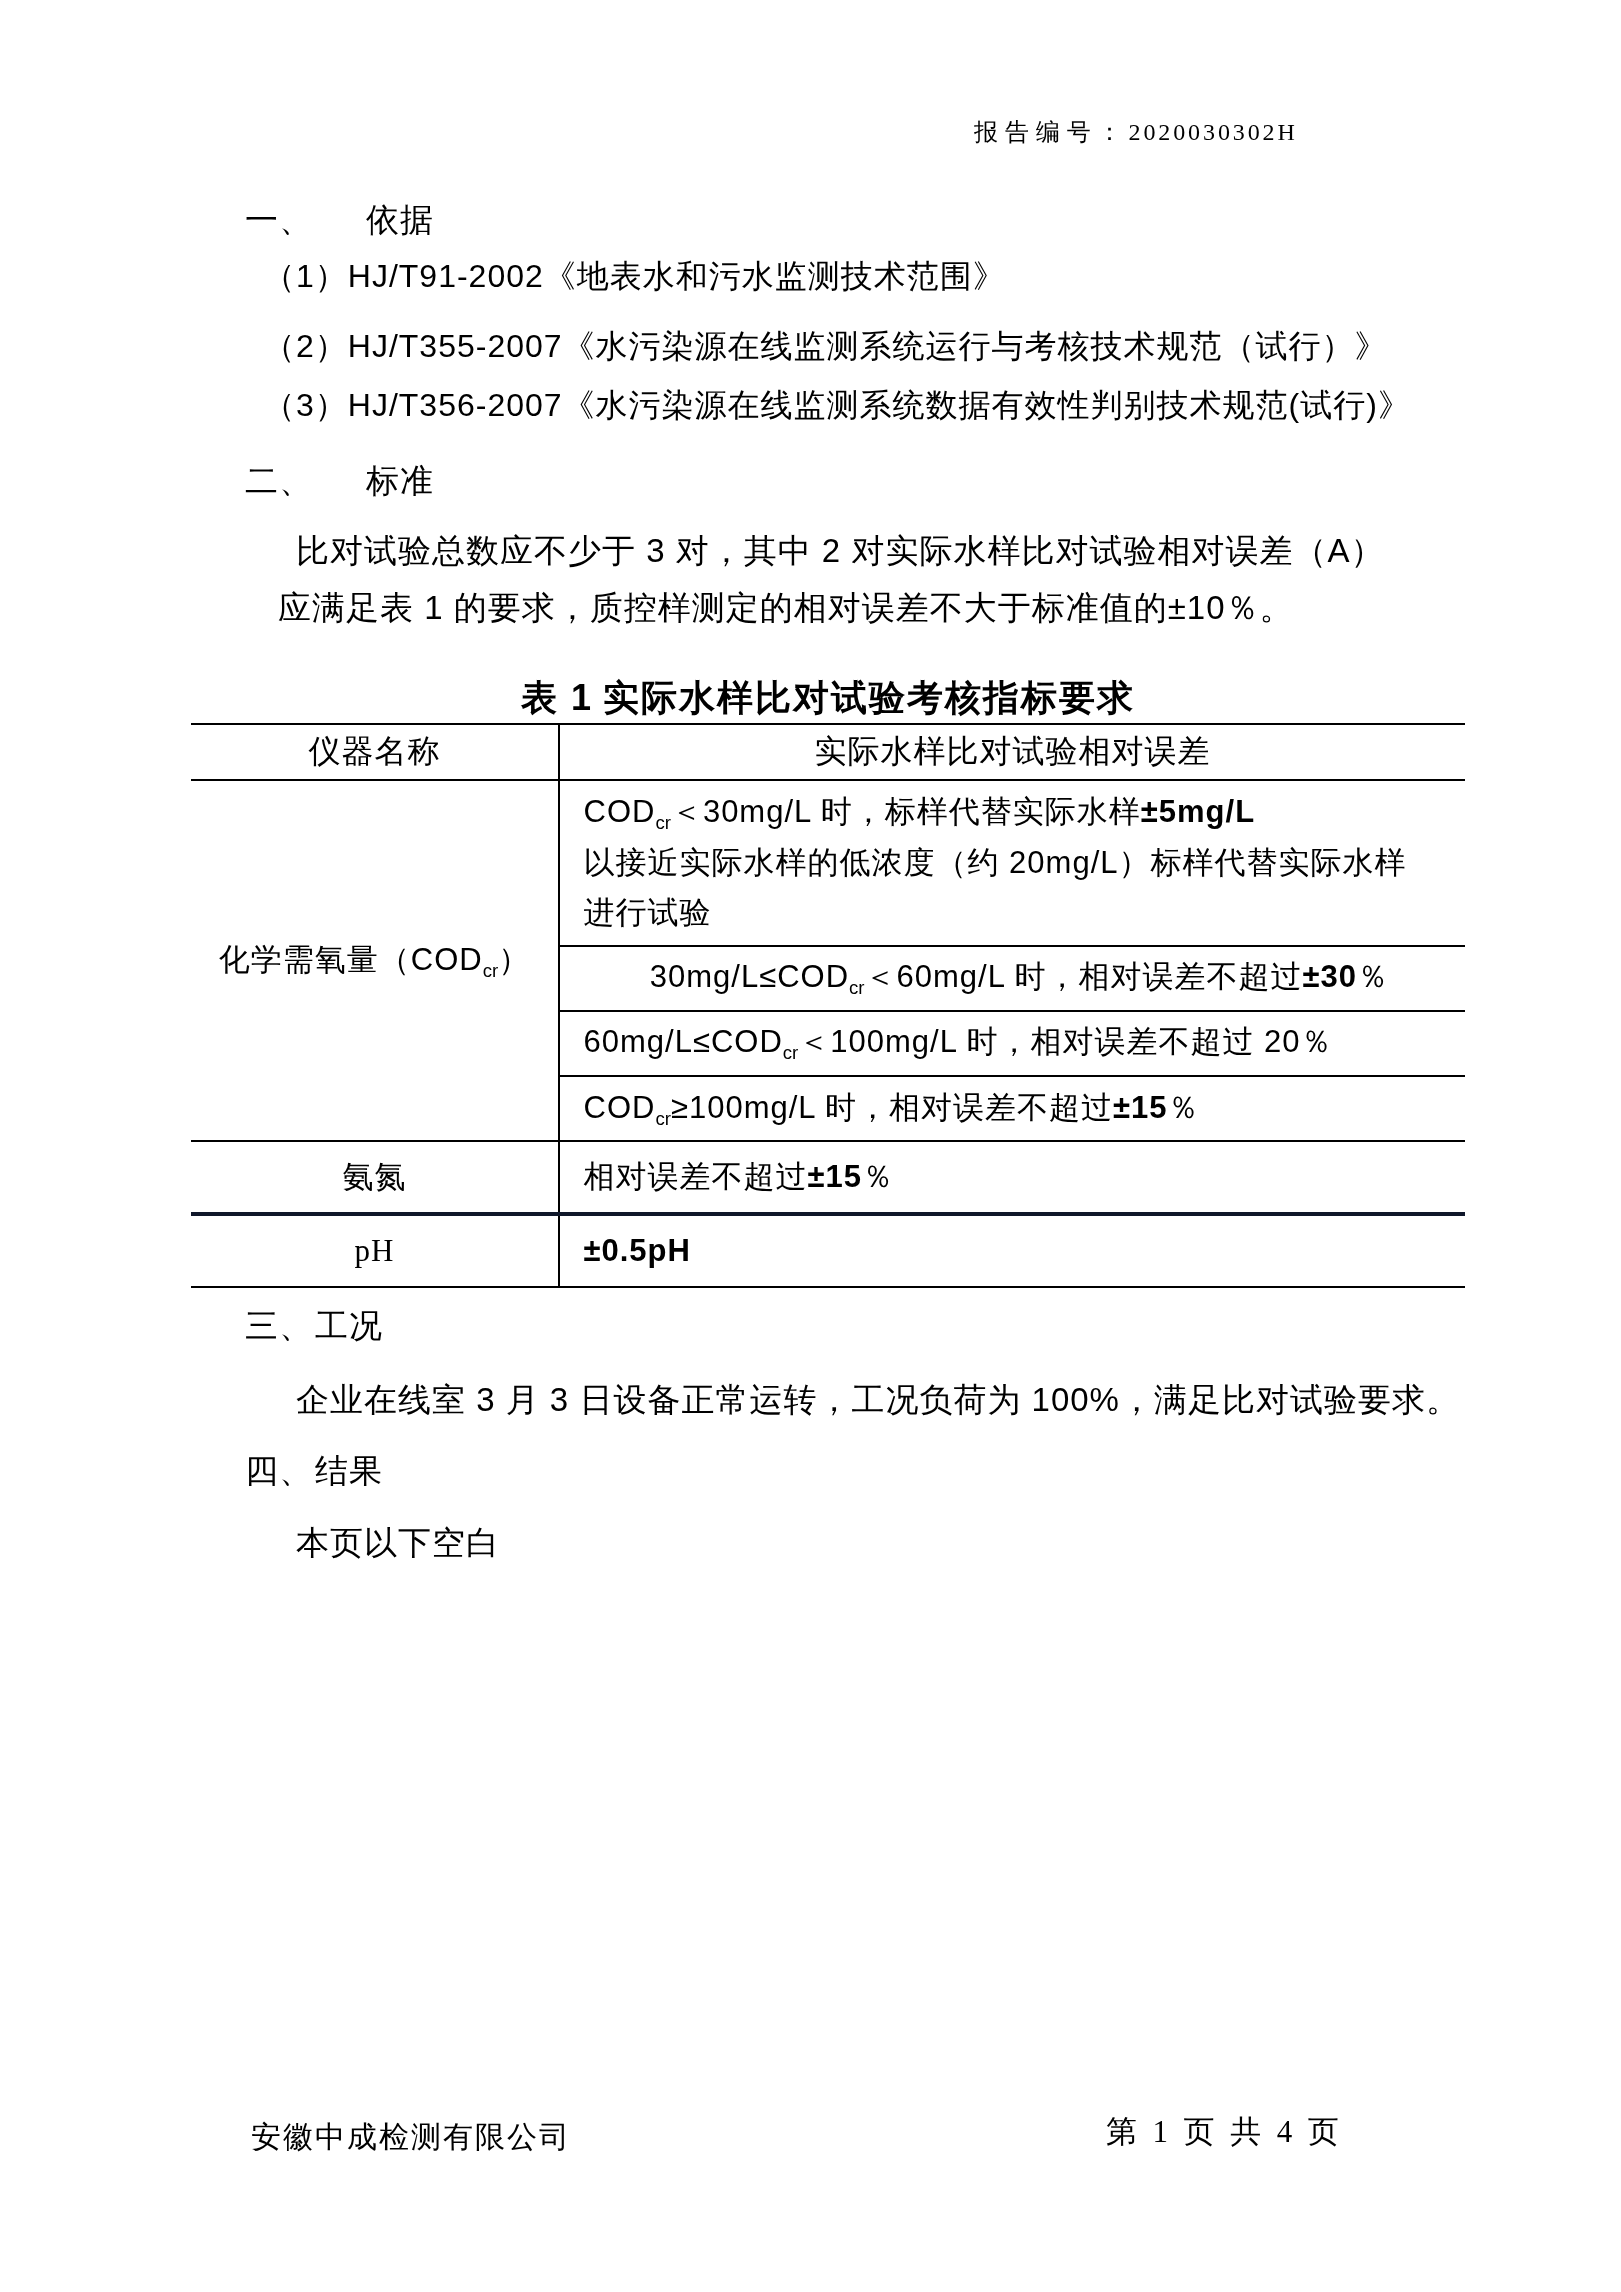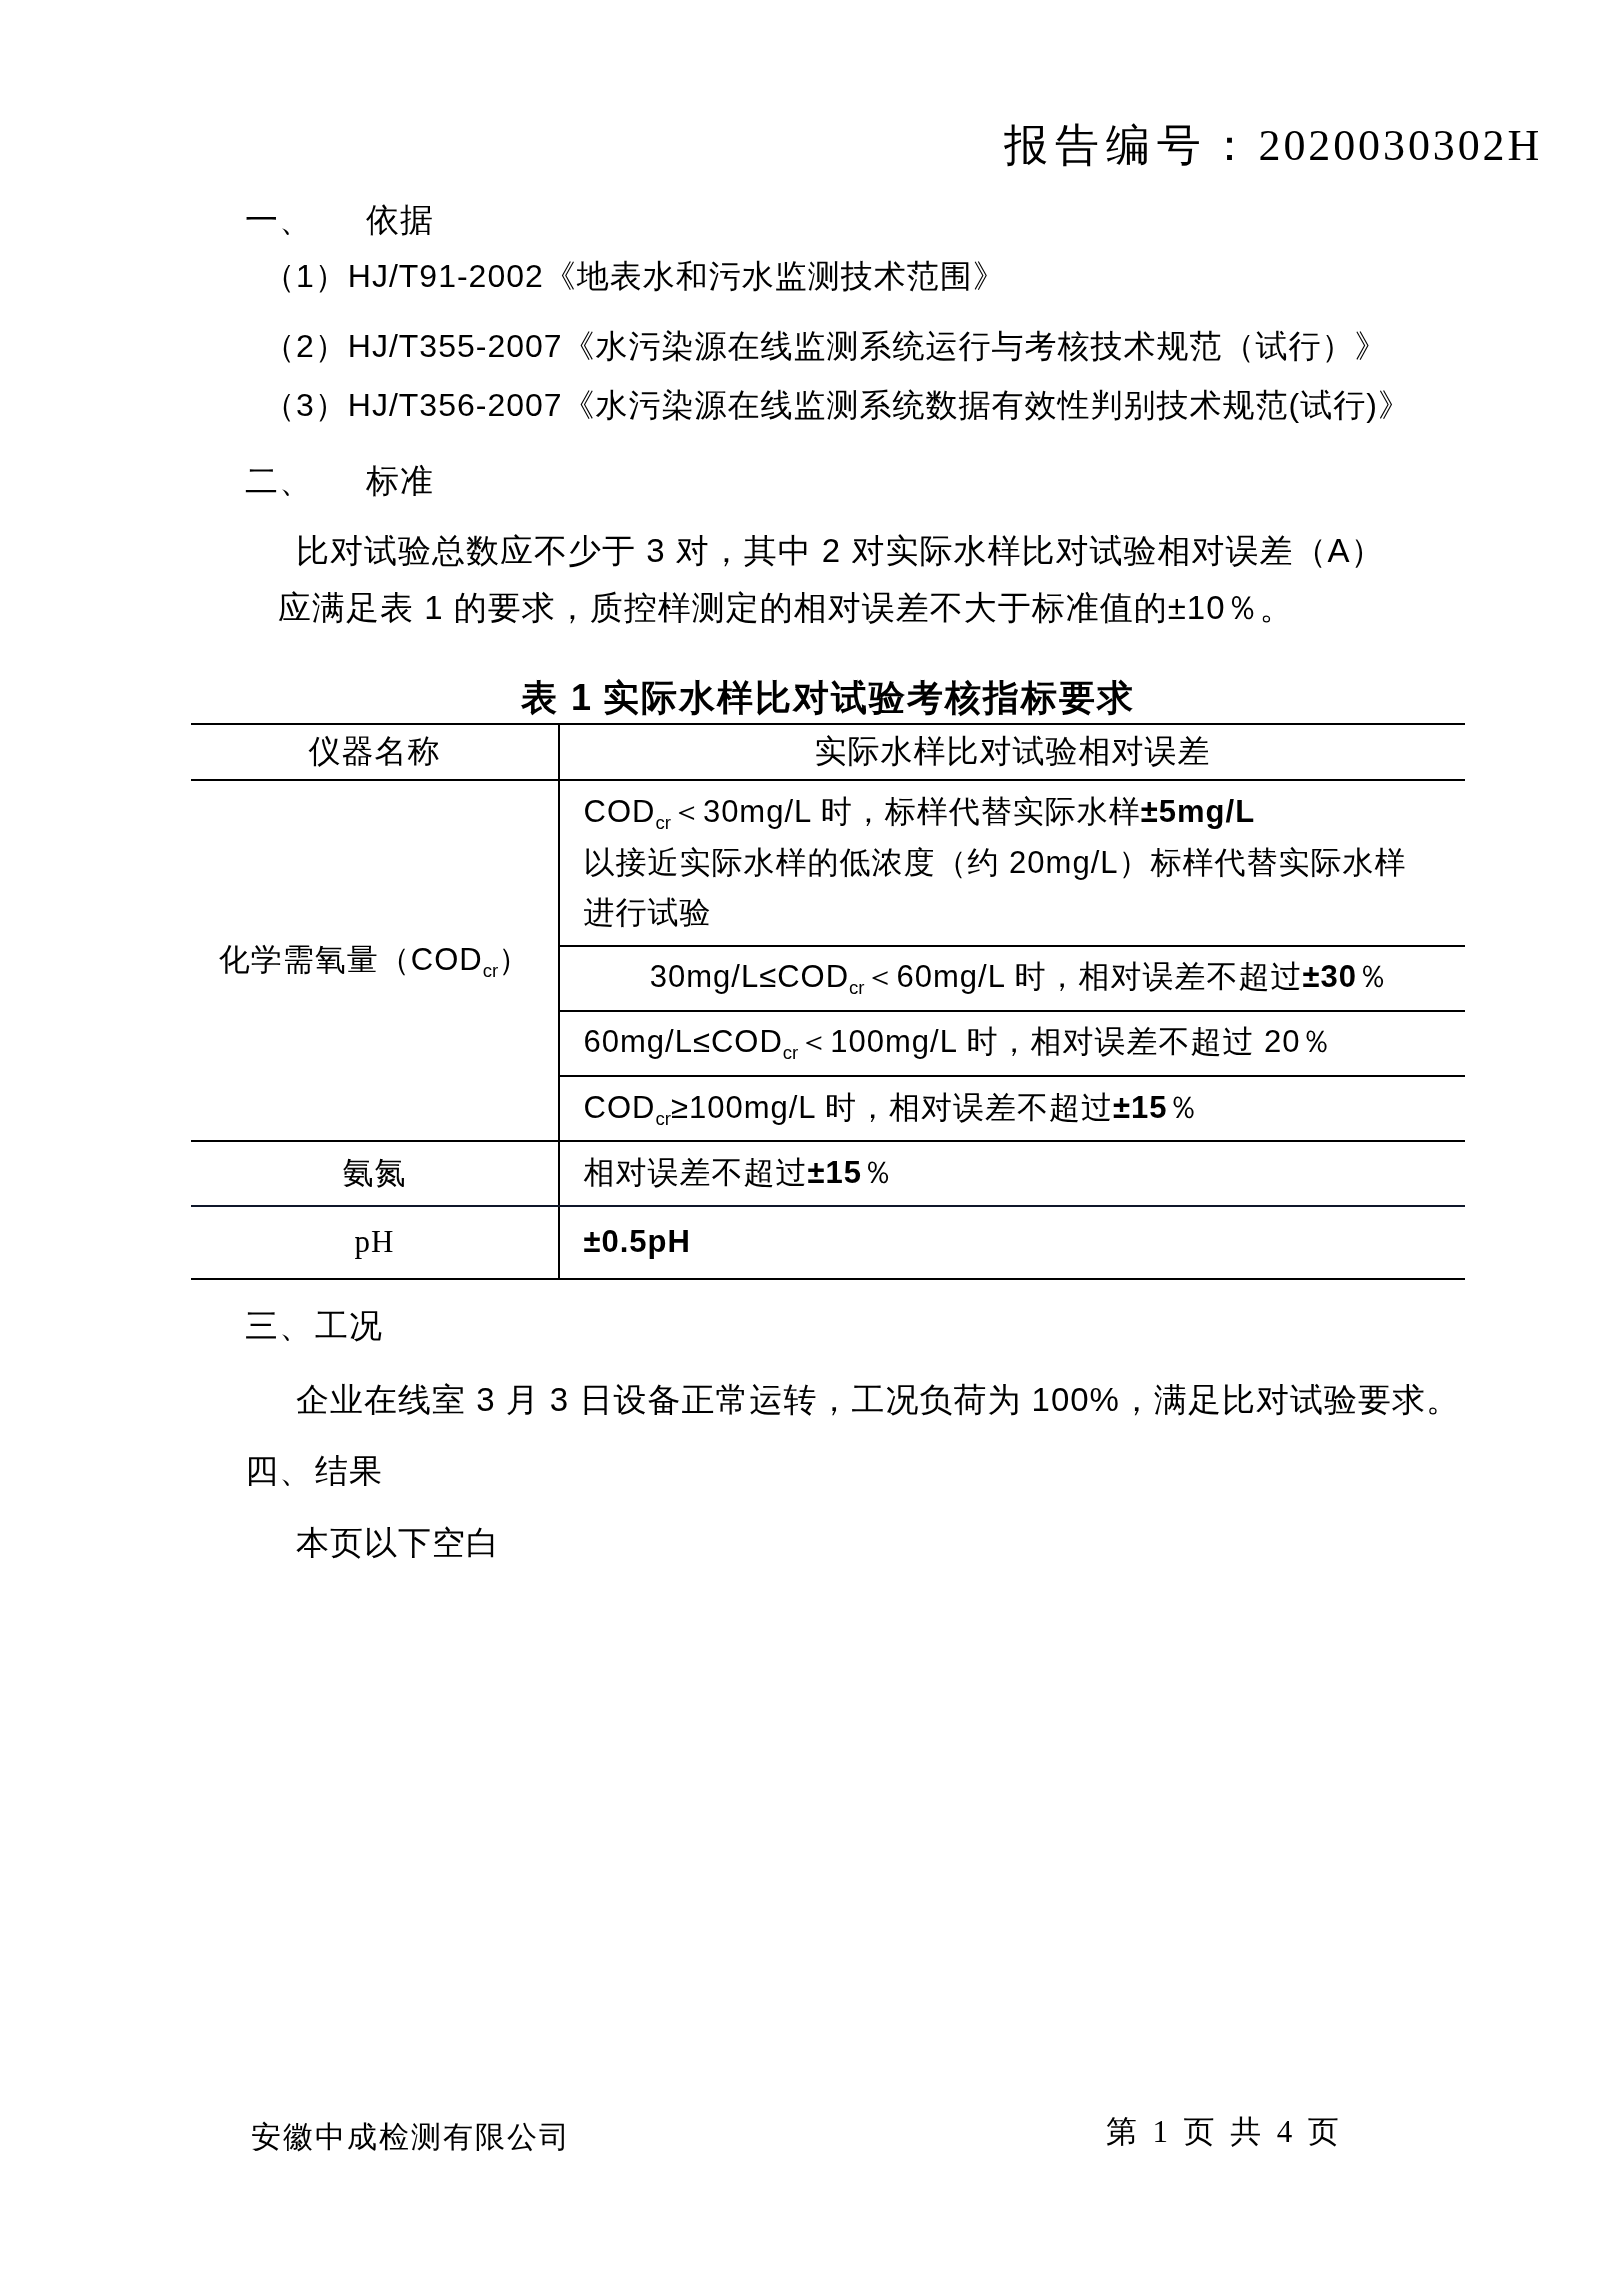--- a/index.html
+++ b/index.html
@@ -10,21 +10,21 @@
     background:#ffffff;
     color:#000;
     font-family:"Liberation Sans", sans-serif;
     font-size:32px;
     letter-spacing:1px;
     overflow:hidden;
   }
   .abs { position:absolute; white-space:nowrap; }
   .serif { font-family:"Liberation Serif", serif; }
 
-  .report-no { top:116px; left:1004px; font-size:44px; }
+  .report-no { top:116px; left:974px; font-size:24px; }
   .report-no .lbl { letter-spacing:6.9px; }
   .report-no .num { letter-spacing:2.9px; }
 
   .sec-heading { font-size:33px; }
   .sec-title.tabbed { margin-left:53px; }
   .sec-title.tight  { margin-left:2px; }
 
   .ref-item { font-size:32px; }
   .para-line { font-size:33px; }
 
@@ -44,21 +44,21 @@
   table.criteria col.c1 { width:368px; }
   table.criteria th, table.criteria td { font-weight:normal; vertical-align:middle; }
   .name-col { text-align:center; border-right:2px solid #000; }
   .crit-col { text-align:left; padding:5.9px 9.8px 5.9px 23.5px; line-height:1.62; }
   tr.hdr th { height:56px; border-bottom:2px solid #000; font-size:32px; }
   td.cod-name { border-bottom:2.9px solid #000; font-size:31px; }
   tr.cod-sub1 td.crit-col { height:165px; border-bottom:2px solid #000; }
   tr.cod-sub2 td.crit-col { height:61px;  border-bottom:2px solid #000;text-align:center; }
   tr.cod-sub3 td.crit-col { height:57px;  border-bottom:2px solid #000; }
   tr.cod-sub4 td.crit-col { height:59px;  border-bottom:2.9px solid #000; }
-  tr.simple-1 td { height:65px; border-bottom:2px solid #0f172a; }
+  tr.simple-1 td { height:73px; border-bottom:4px solid #0f172a; }
   tr.simple-2 td { height:73px; }
   td.ph-name { font-family:"Liberation Serif", serif; }
   sub { font-size:0.60em; letter-spacing:0; }
   .bd { font-weight:bold; }
 
   .s1h { top:198px;  left:245px; }
   .it0 { top:255px;  left:263px; }
   .it1 { top:325px;  left:263px; }
   .it2 { top:384px;  left:263px; }
   .s2h { top:459px;  left:245px; }

